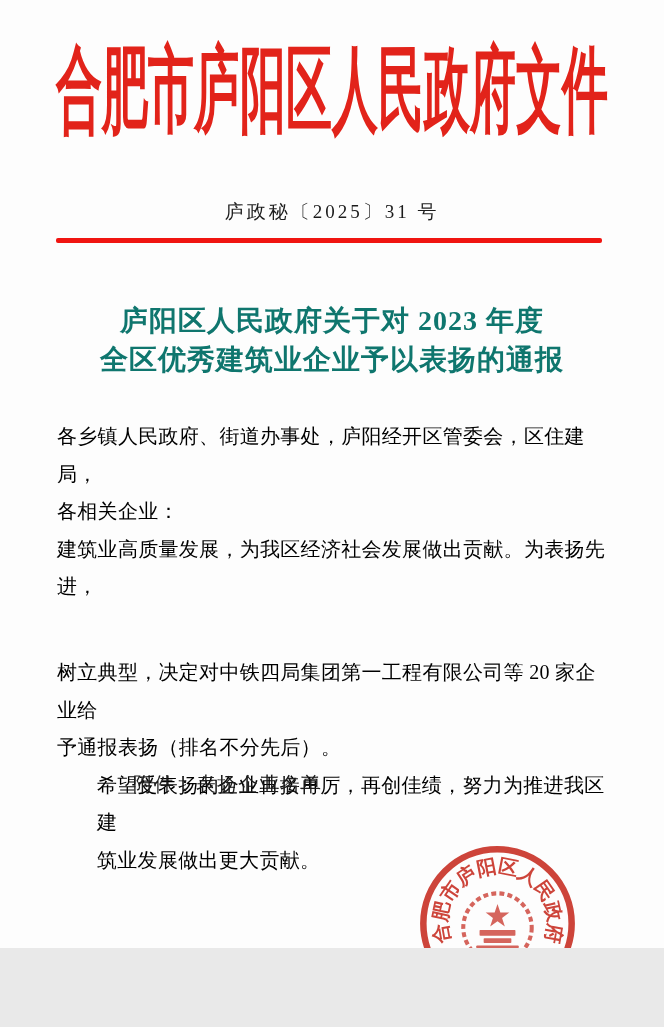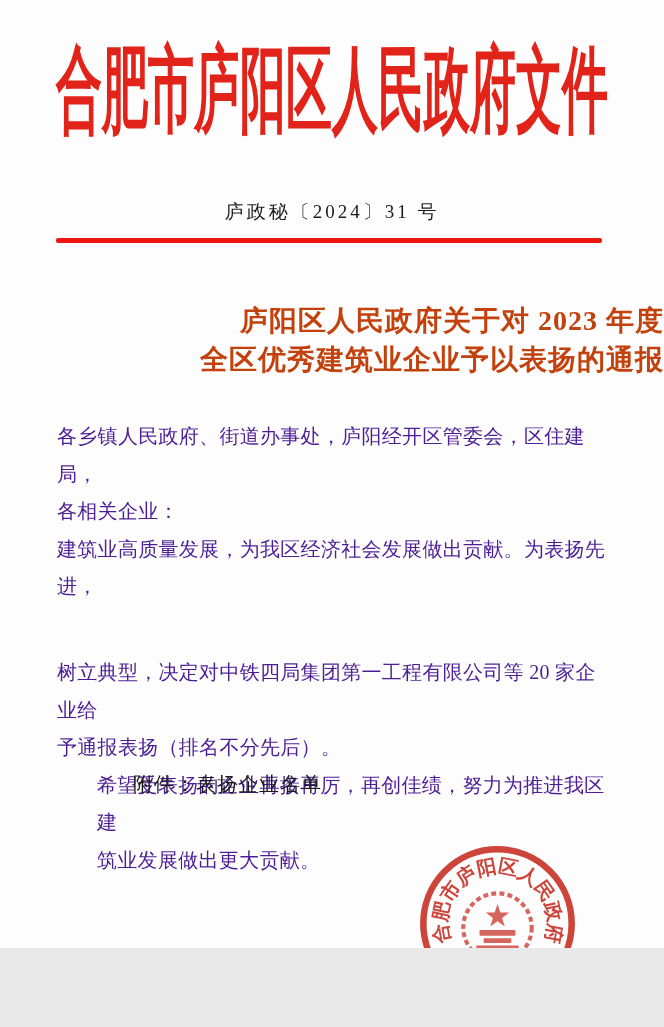--- a/index.html
+++ b/index.html
@@ -33,26 +33,26 @@
   }
   .red-rule {
     position:absolute;
     top:238px; left:56px;
     width:546px; height:5px;
     border-radius:2px;
   }
   .doc-title {
     position:absolute;
     top:301px; left:0; right:0;
-    text-align:right;
+    text-align:center;
     font-size:28px;
     font-weight:bold;
     line-height:39px;
     letter-spacing:1px;
-    color:#c2410c;
+    color:#0f766e;
   }
   .body-text {
     position:absolute;
     top:418px; left:57px;
     width:550px;
     font-size:20px;
     line-height:37.6px;
     letter-spacing:0.3px;
   }
   .attachment-line {
@@ -75,30 +75,30 @@
     color:#4d7c0f;
   }
 </style>
 </head>
 <body>
 
 <div class="page">
 
   <div class="org-title" style="color: rgb(226, 35, 26);">合肥市庐阳区人民政府文件</div>
 
-  <div class="doc-number">庐政秘〔2024〕31 号</div>
+  <div class="doc-number">庐政秘〔2025〕31 号</div>
 
   <div class="red-rule" style="background: rgb(240, 21, 17);"></div>
 
   <div class="doc-title">
     <div>庐阳区人民政府关于对 2023 年度</div>
     <div>全区优秀建筑业企业予以表扬的通报</div>
   </div>
 
-  <div class="body-text" style="color: #4c1d95;">
+  <div class="body-text" style="color: #000000;">
       <div style="padding-left: 0px;">各乡镇人民政府、街道办事处，庐阳经开区管委会，区住建局，</div>
       <div style="padding-left: 0px;">各相关企业：</div>
       <div style="padding-left: 0px;">建筑业高质量发展，为我区经济社会发展做出贡献。为表扬先进，</div>
       <div style="padding-left: 0px; margin-top: 48px;">树立典型，决定对中铁四局集团第一工程有限公司等 20 家企业给</div>
       <div style="padding-left: 0px;">予通报表扬（排名不分先后）。</div>
       <div style="padding-left: 40px;">希望受表扬的企业再接再厉，再创佳绩，努力为推进我区建</div>
       <div style="padding-left: 40px;">筑业发展做出更大贡献。</div>
     </div>
 
   <div class="attachment-line">附件：表扬企业名单</div>

